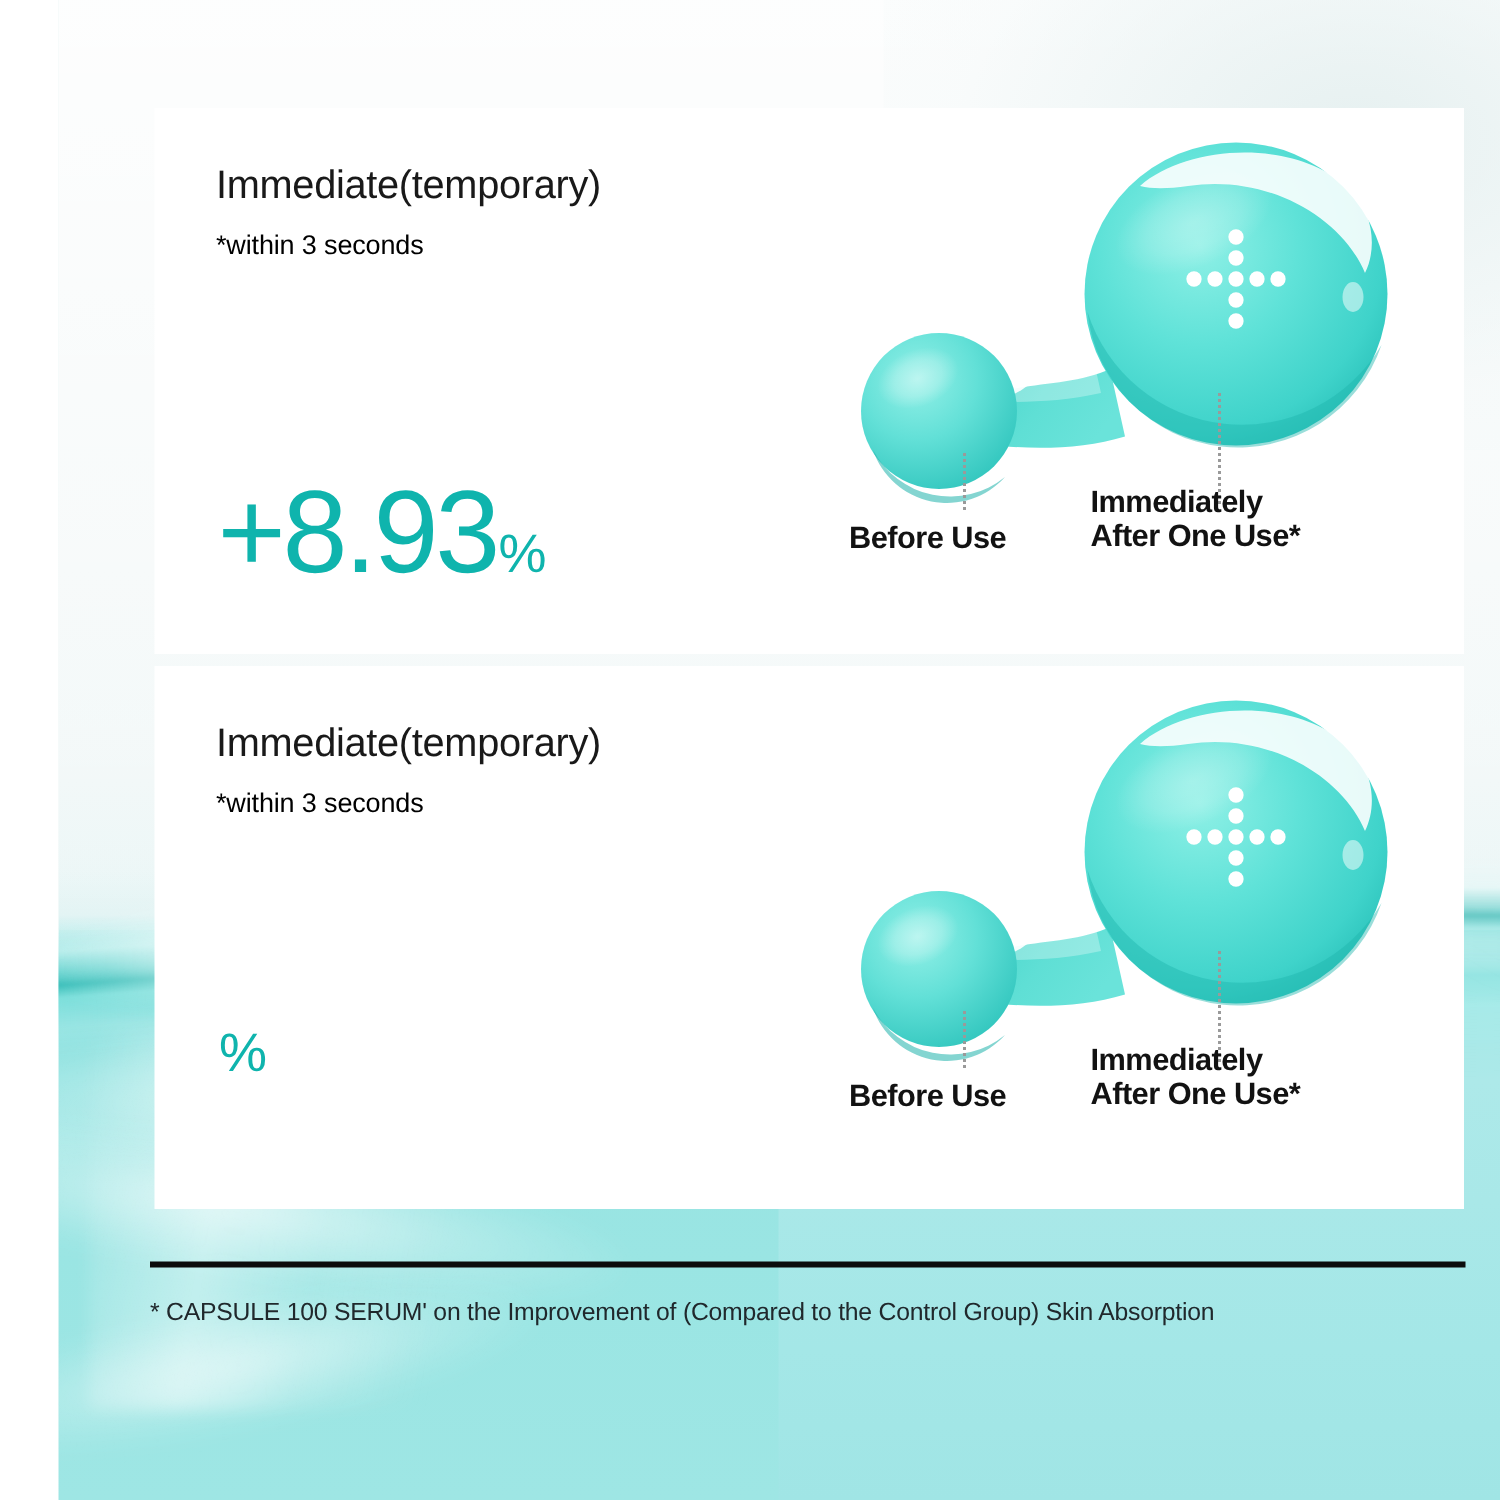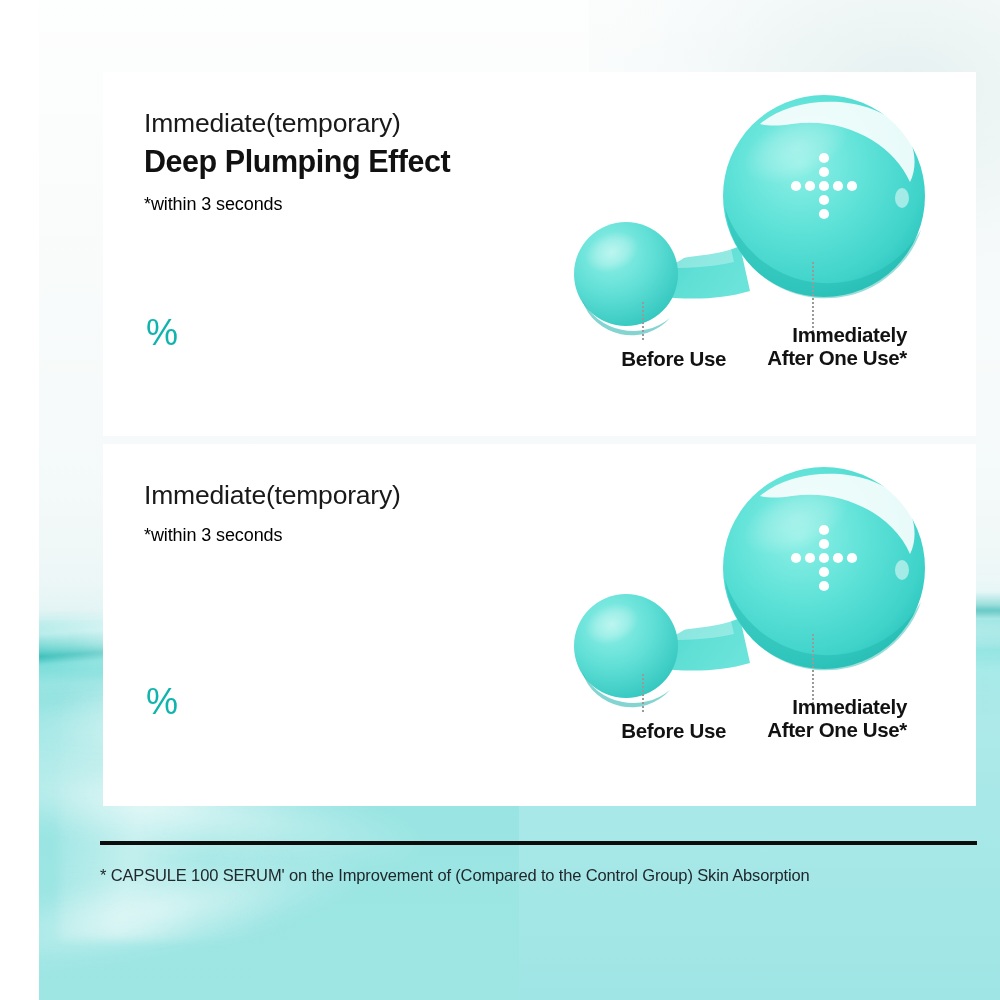--- a/index.html
+++ b/index.html
@@ -238,21 +238,21 @@
   #g1-line-small { left: 78px;  top: 216px; height: 38px; }
   #g1-line-big   { left: 248px; top: 176px; height: 74px; }
 
   .cap {
     position: absolute;
     font-size: 20.5px;
     font-weight: 700;
     color: #121212;
     letter-spacing: -0.35px;
     line-height: 1.12;
-    text-align: right;
+    text-align: left;
     white-space: nowrap;
   }
   .cap-before { left: 2px;  top: 262px; width: 160px; }
   .cap-after  { left: 163px; top: 238px; width: 180px; }
 
   
   .rule {
     position: absolute;
     left: 61px;
     top: 841px;
@@ -289,25 +289,25 @@
   <div class="bg-layer bg-surface-left"></div>
   <div class="bg-layer bg-wave-f"></div>
   <div class="bg-layer bg-top-soft"></div>
   <div class="bg-layer bg-topright-tint"></div>
 
   <div class="card" id="card-0">
     <div class="card-inner">
 
       <div class="text-col">
         <div class="eyebrow">Immediate(temporary)</div>
-        <div class="headline">Deep Plumping Effect</div>
         <div class="subnote">*within 3 seconds</div>
       </div>
 
       <div class="stat" id="stat-0">
+        <span class="stat-value">+8.93</span>
         <span class="stat-unit">%</span>
       </div>
 
       <div class="graphic">
         <svg viewBox="0 0 390 330" xmlns="http://www.w3.org/2000/svg" aria-hidden="true">
           <defs>
             <radialGradient id="bigGrad0" cx="38%" cy="34%" r="78%">
               <stop offset="0%" stop-color="#8ff0e6"></stop>
               <stop offset="42%" stop-color="#5fe2d8"></stop>
               <stop offset="78%" stop-color="#3fd3ca"></stop>

